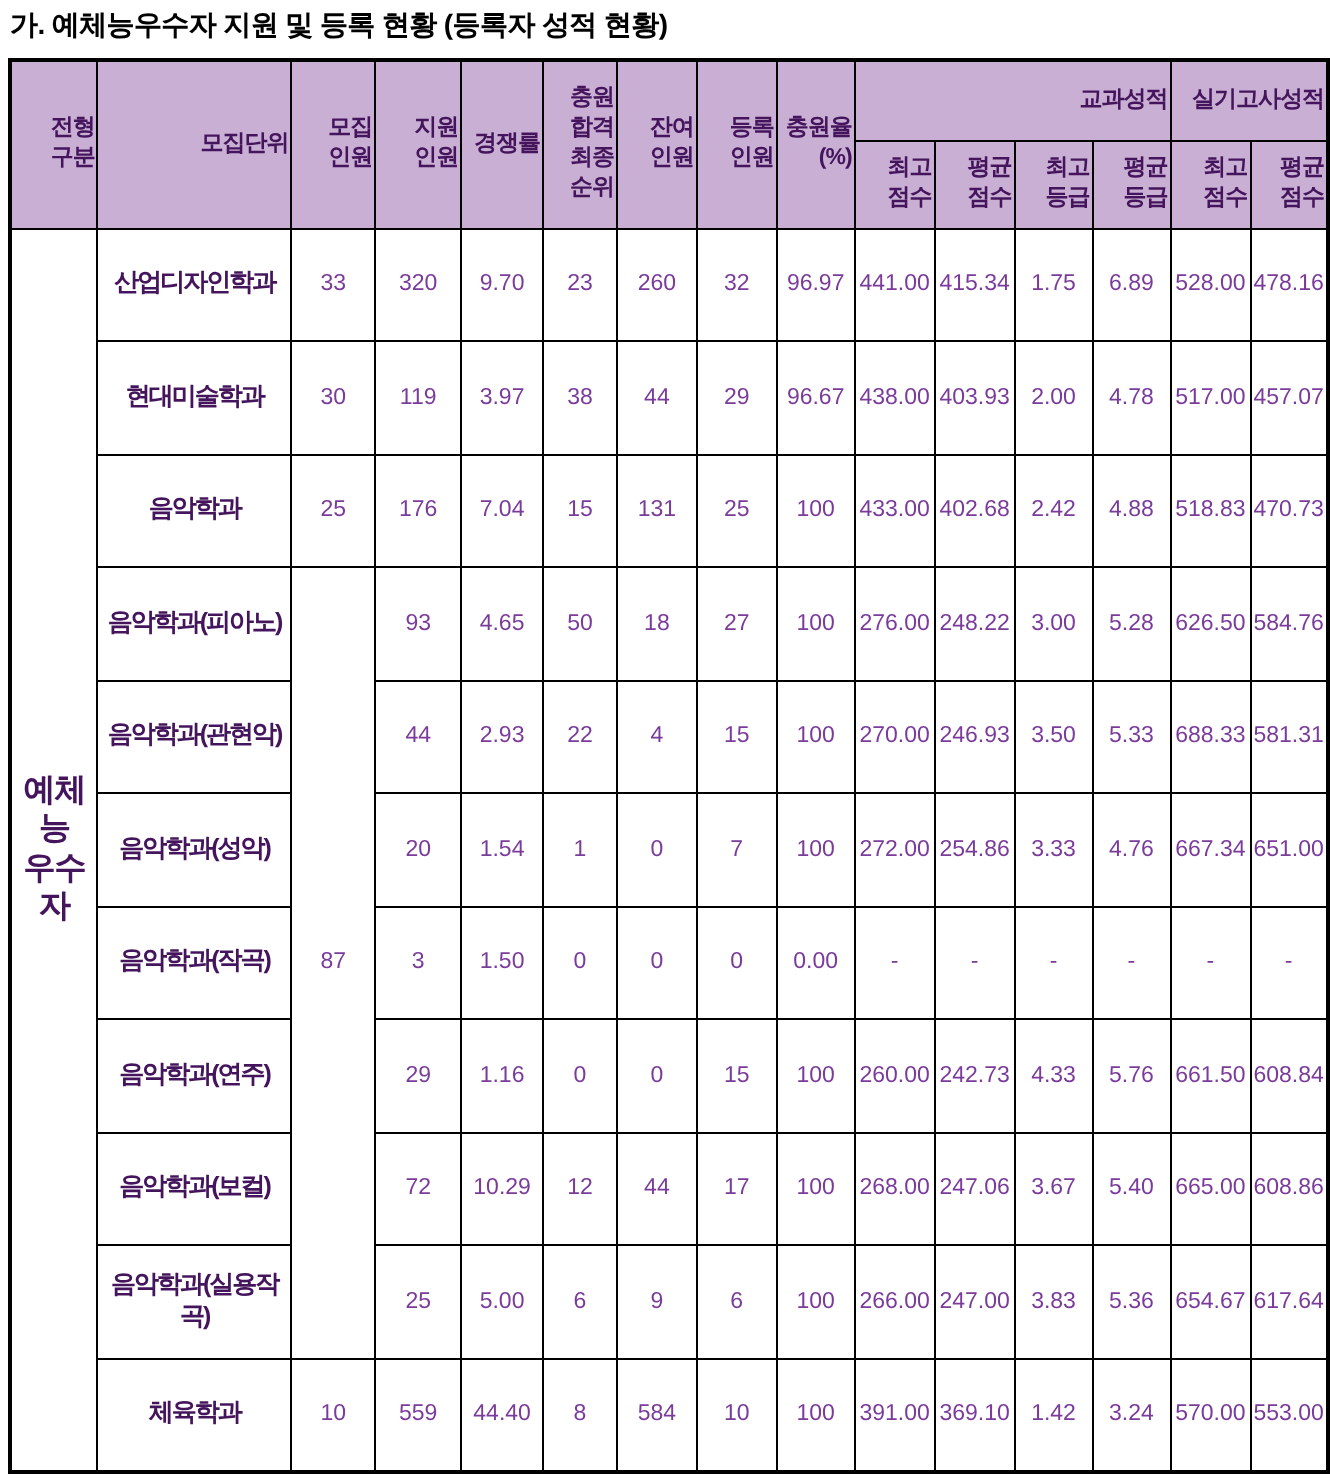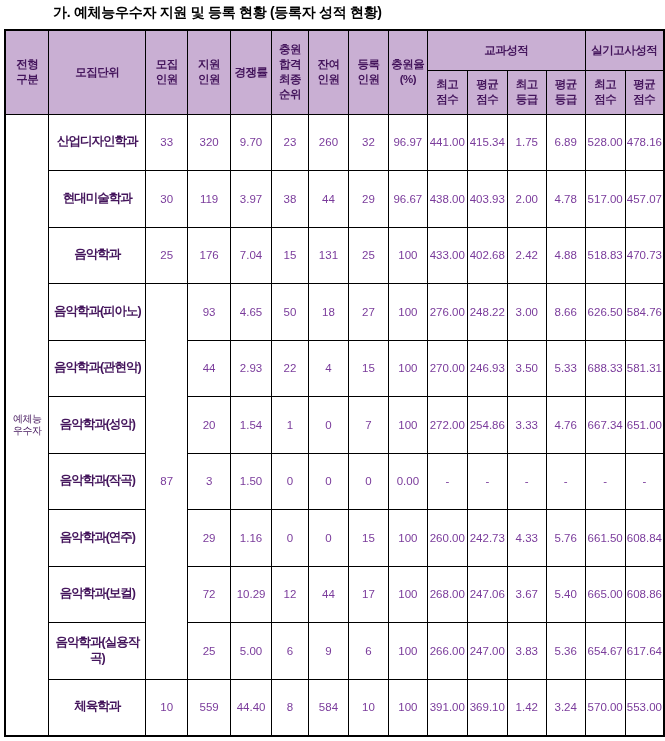--- a/index.html
+++ b/index.html
@@ -19,21 +19,20 @@
     overflow:hidden;
   }
   .page-title{
     position:absolute;
     left:5px;top:4px;
     font-size:14px;
     font-weight:bold;
     color:#000000;
     letter-spacing:-0.3px;
     white-space:nowrap;
-    margin-left:48px;
   }
   table.adm{
     position:absolute;
     left:4px;top:29px;
     border-collapse:collapse;
     table-layout:fixed;
     border:2px solid var(--border-color);
   }
   table.adm th, table.adm td{
     border:1px solid var(--border-color);
@@ -43,37 +42,38 @@
     white-space:pre-line;
     overflow:hidden;
   }
   table.adm th{
     background:var(--header-bg);
     color:var(--header-text);
     font-weight:bold;
     font-size:11.5px;
     line-height:1.3;
     letter-spacing:-0.5px;
+    text-align:right;
   }
   table.adm td{
     background:#ffffff;
     color:var(--data-text);
     font-size:11.5px;
     line-height:1.25;
   }
   table.adm td.dept{
     color:var(--dept-text);
     font-weight:bold;
     font-size:12.5px;
     letter-spacing:-1px;
   }
   table.adm td.category{
     color:var(--dept-text);
-    font-weight:normal;
-    font-size:10px;
+    font-weight:bold;
+    font-size:16px;
     letter-spacing:-0.5px;
     line-height:1.2;
   }
   thead tr.gr1{height:40px;}
   thead tr.gr2{height:44px;}
   tbody tr{height:56.5px;}
 </style>
 </head>
 <body>
 
@@ -191,21 +191,21 @@
         <td rowspan="7">87</td>
         <td>93</td>
         <td>4.65</td>
         <td>50</td>
         <td>18</td>
         <td>27</td>
         <td>100</td>
         <td>276.00</td>
         <td>248.22</td>
         <td>3.00</td>
-        <td>8.66</td>
+        <td>5.28</td>
         <td>626.50</td>
         <td>584.76</td>
       </tr>
       <tr>
         <td class="dept">음악학과(관현악)</td>
         <td>44</td>
         <td>2.93</td>
         <td>22</td>
         <td>4</td>
         <td>15</td>

